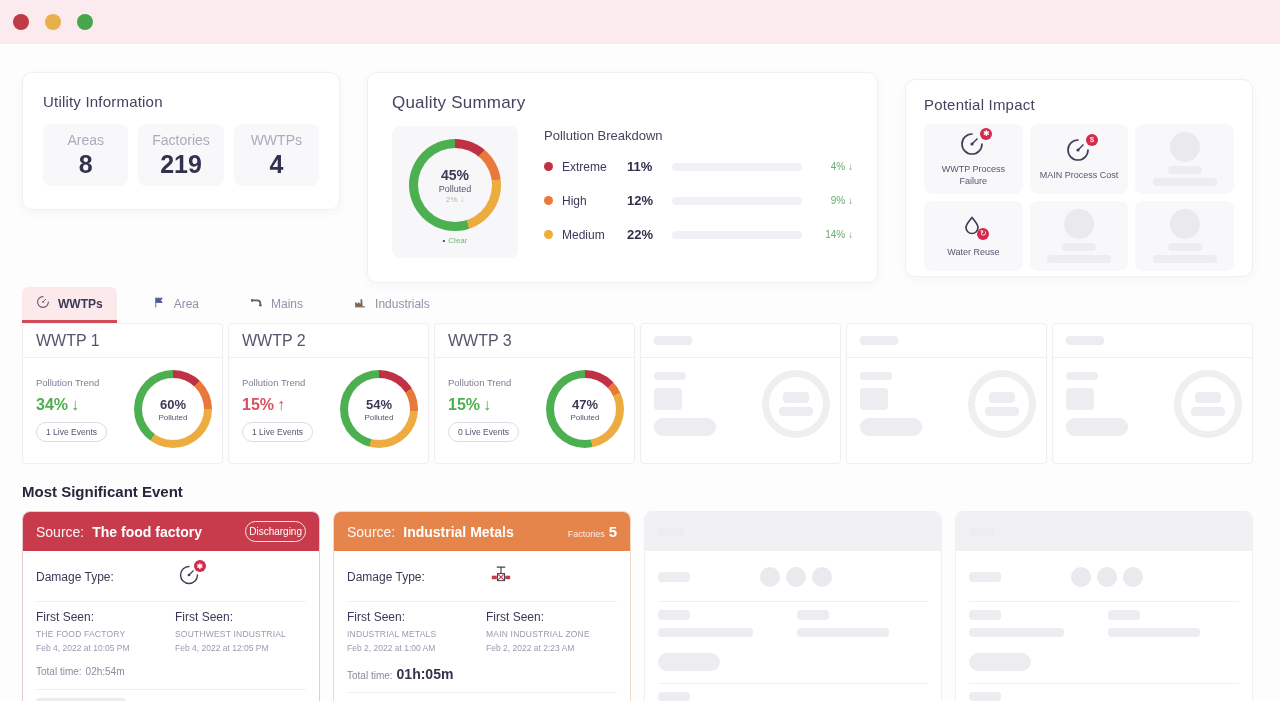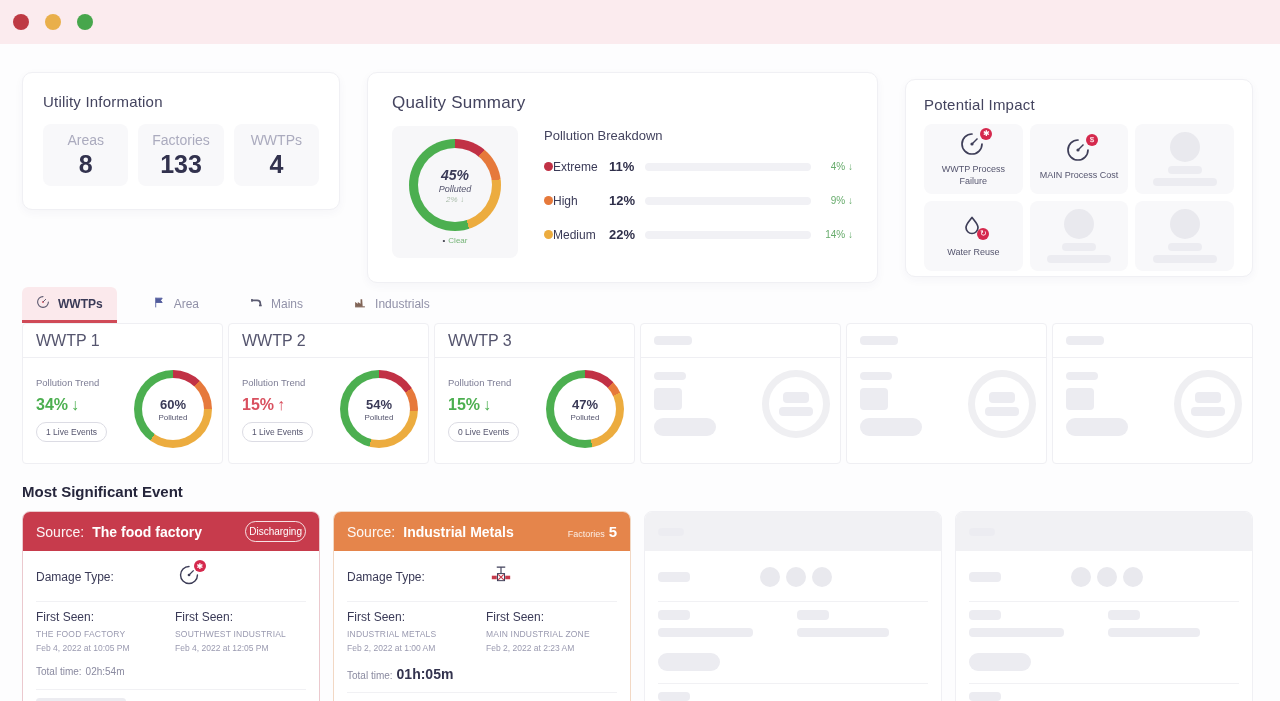--- a/index.html
+++ b/index.html
@@ -36,21 +36,21 @@
   .donut-center { position:absolute; inset:0; display:flex; flex-direction:column;
     align-items:center; justify-content:center; z-index:1; gap:1px; }
   .dc-value { font-size:14px; font-weight:600; color:#3A3A57; }
   .dc-label { font-size:9px; color:#55556E; }
   .dc-trend { font-size:8px; color:#A9BCAA; }
   .donut-legend { font-size:8px; color:#76B578; }
   .donut-legend .dot-ch { color:#44444F; margin-right:3px; }
 
   .breakdown { flex:1; padding-top:2px; }
   .bd-title { font-size:13px; color:#44445F; margin-bottom:16px; }
-  .bd-row { display:flex; align-items:center; margin-bottom:19px; }
+  .bd-row { display:flex; align-items:center; gap:9px; margin-bottom:19px; }
   .bd-dot { width:9px; height:9px; border-radius:50%; flex:none; }
   .bd-label { width:56px; font-size:12px; color:#3A3A57; }
   .bd-value { width:36px; font-size:13px; font-weight:600; color:#2F2F4A; }
   .bd-track { flex:1; height:8px; background:#F1F1F5; border-radius:4px;
     overflow:hidden; margin-right:6px; }
   .bd-fill { height:100%; border-radius:4px; }
   .bd-change { font-size:10px; color:#68AC6D; width:36px; text-align:right; white-space:nowrap; }
 
   .card.impact { width:348px; height:198px; margin-top:7px; padding:16px 18px; }
   .impact-grid { display:grid; grid-template-columns:repeat(3,1fr); gap:7px; margin-top:11px; }
@@ -131,34 +131,34 @@
 
     <div class="card utility">
       <div class="card-title">Utility Information</div>
       <div class="stats">
         <div class="stat">
           <span class="stat-label">Areas</span>
           <span class="stat-value">8</span>
         </div>
         <div class="stat">
           <span class="stat-label">Factories</span>
-          <span class="stat-value">133</span>
+          <span class="stat-value">219</span>
         </div>
         <div class="stat">
           <span class="stat-label">WWTPs</span>
           <span class="stat-value">4</span>
         </div>
       </div>
     </div>
 
     <div class="card quality">
       <div class="card-title">Quality Summary</div>
       <div class="quality-body">
         <div class="donut-tile">
-          <div class="donut big" style="background: conic-gradient(rgb(193, 49, 69) 0%, rgb(193, 49, 69) 11%, rgb(230, 121, 59) 11%, rgb(230, 121, 59) 23%, rgb(236, 172, 63) 23%, rgb(236, 172, 63) 45%, rgb(76, 175, 80) 45%, rgb(76, 175, 80) 100%); font-style: italic;">
+          <div class="donut big" style="background: conic-gradient(rgb(193, 49, 69) 0%, rgb(193, 49, 69) 11%, rgb(230, 121, 59) 11%, rgb(230, 121, 59) 23%, rgb(236, 172, 63) 23%, rgb(236, 172, 63) 45%, rgb(76, 175, 80) 45%, rgb(76, 175, 80) 100%);">
             <div class="donut-center">
               <span class="dc-value">45%</span>
               <span class="dc-label">Polluted</span>
               <span class="dc-trend">
                 <span>2%</span>
                 <span>↓</span>
               </span>
             </div>
           </div>
           <div class="donut-legend">

